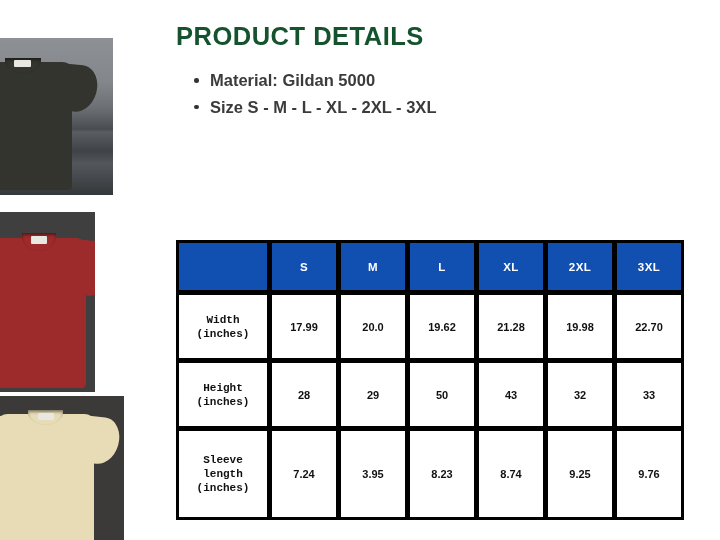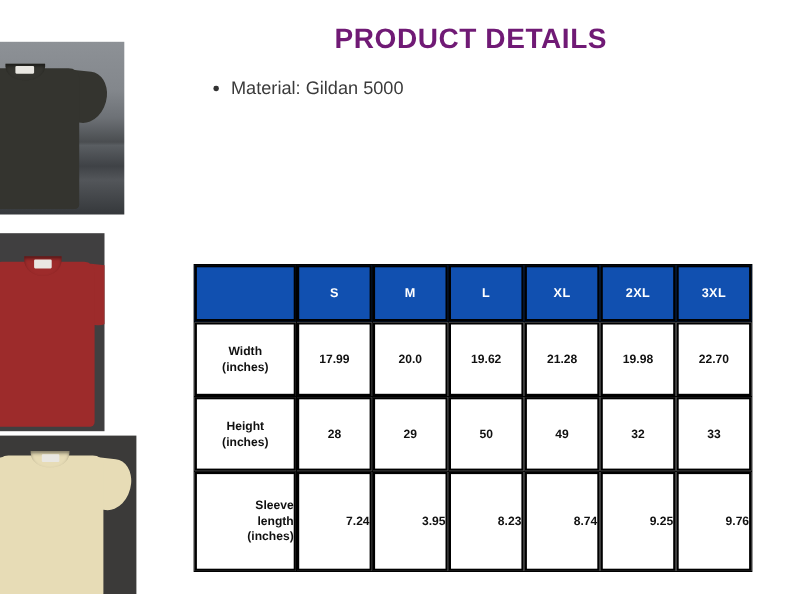--- a/index.html
+++ b/index.html
@@ -103,41 +103,41 @@
   
   .content {
     position: absolute;
     left: 176px;
     top: 0;
     width: 520px;
     height: 540px;
   }
   .page-title {
     margin: 22px 0 0 0;
-    text-align: center;
+    text-align: left;
     font-size: 25.5px;
     font-weight: bold;
     letter-spacing: .5px;
-    color: #701a75;
+    color: #14532d;
     padding-right: 16px;
   }
 
   .details-list {
     list-style: none;
     margin: 17px 0 0 0;
     padding: 0 0 0 14px;
   }
   .details-list li {
     position: relative;
     padding-left: 20px;
     margin-bottom: 1px;
     font-size: 16.5px;
     line-height: 25.5px;
     color: #3b3b3b;
-    font-weight: 400;
+    font-weight: 700;
   }
   .details-list li::before {
     content: "";
     position: absolute;
     left: 4px;
     top: 10px;
     width: 4.5px;
     height: 4.5px;
     border-radius: 50%;
     background: #333;
@@ -171,22 +171,22 @@
     height: 47px;
     background: #1150b0;
     color: #ffffff;
     font-size: 11.5px;
     letter-spacing: .4px;
   }
   .size-table thead th.corner {
     background: #1150b0;
   }
   .size-table tbody td { height: 63px; }
-  .size-table tbody tr:last-child td { height: 86px; text-align: right; }
-  .row-label { line-height: 14px; }
+  .size-table tbody tr:last-child td { height: 86px; }
+  .row-label { line-height: 14px; font-family: Liberation Mono, monospace; }
 </style>
 </head>
 <body>
 
 <div class="photo-col">
 
   <div class="photo photo-1">
     <div class="tee tee-charcoal">
 
       <div class="sleeve-r"></div>
@@ -217,20 +217,21 @@
   </div>
 
 </div>
 
 <div class="content">
 
   <h1 class="page-title">PRODUCT DETAILS</h1>
 
   <ul class="details-list">
     <li>Material: Gildan 5000</li>
+    <li>Size S - M - L - XL - 2XL - 3XL</li>
   </ul>
 
   <table class="size-table">
     <colgroup>
       <col class="label-col">
       <col class="size-col">
         <col class="size-col">
         <col class="size-col">
       <col class="size-col">
         <col class="size-col">
@@ -261,21 +262,21 @@
         <td>22.70</td>
       </tr>
       <tr>
         <td class="row-label">
           <div>Height</div>
           <div>(inches)</div>
         </td>
         <td>28</td>
         <td>29</td>
         <td>50</td>
-        <td>49</td>
+        <td>43</td>
         <td>32</td>
         <td>33</td>
       </tr>
       <tr>
         <td class="row-label">
           <div>Sleeve</div>
           <div>length</div>
           <div>(inches)</div>
         </td>
         <td>7.24</td>

